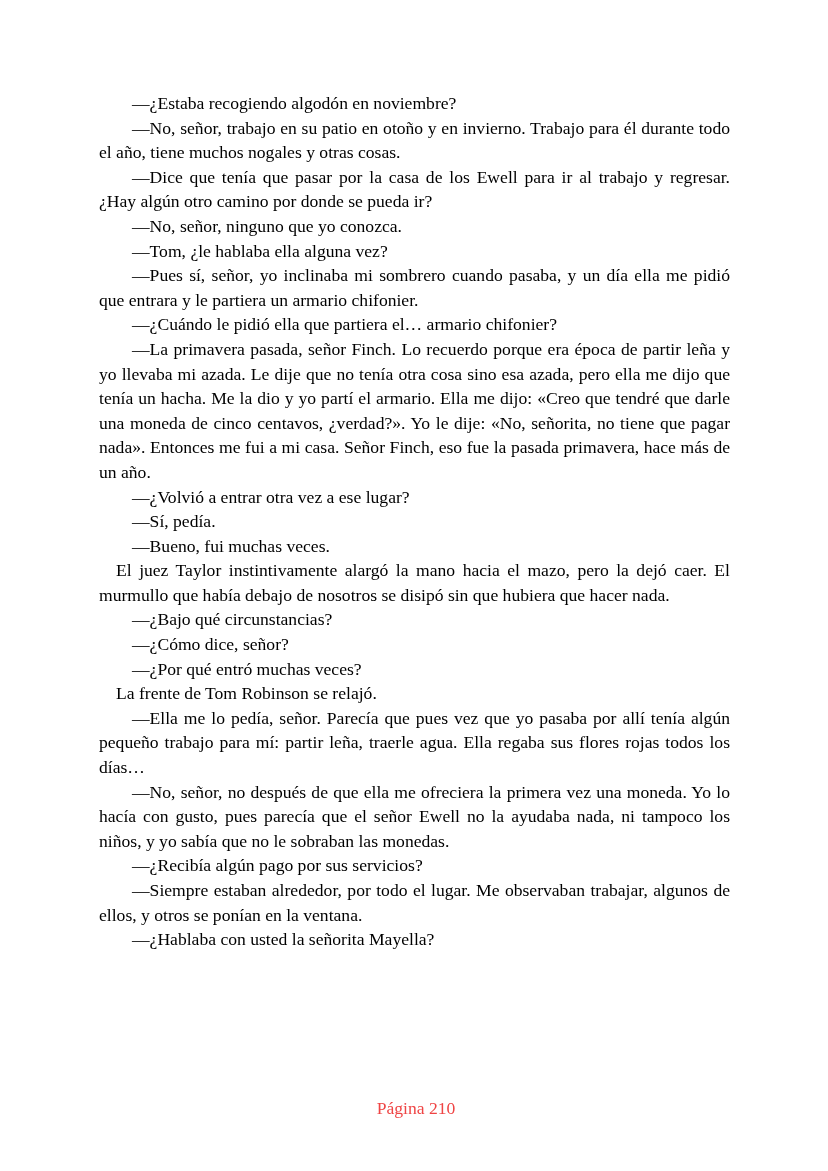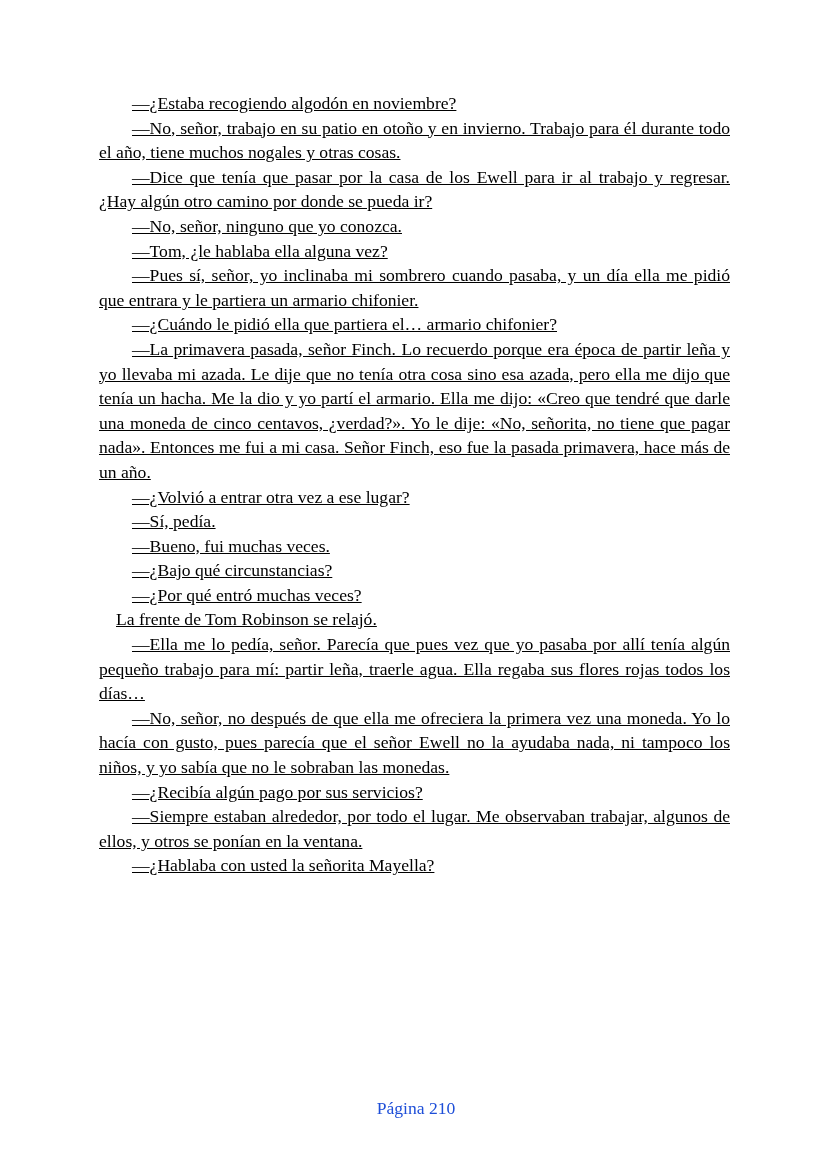--- a/index.html
+++ b/index.html
@@ -18,58 +18,59 @@
   }
   .text-block {
     position: absolute;
     left: 99px;
     top: 91px;
     width: 631px;
     font-size: 17.6px;
     line-height: 24.6px;
     text-align: justify;
     text-justify: inter-word;
-    text-decoration: underline;
   }
   .text-block p {
     margin: 0;
     padding: 0;
     text-indent: 17px;
   }
   .text-block p.dialogue {
     text-indent: 33px;
   }
   .footer {
     position: absolute;
     left: 4px;
     right: 0;
     top: 1096px;
     text-align: center;
     font-size: 17.6px;
     line-height: 24px;
-    color: #1d4ed8;
+    color: #ef4444;
   }
 </style>
 </head>
 <body>
 
 <div class="page">
   <div class="text-block" id="paragraphs">
       <p class="dialogue">—¿Estaba recogiendo algodón en noviembre?</p>
       <p class="dialogue">—No, señor, trabajo en su patio en otoño y en invierno. Trabajo para él durante todo el año, tiene muchos nogales y otras cosas.</p>
       <p class="dialogue">—Dice que tenía que pasar por la casa de los Ewell para ir al trabajo y regresar. ¿Hay algún otro camino por donde se pueda ir?</p>
       <p class="dialogue">—No, señor, ninguno que yo conozca.</p>
       <p class="dialogue">—Tom, ¿le hablaba ella alguna vez?</p>
       <p class="dialogue">—Pues sí, señor, yo inclinaba mi sombrero cuando pasaba, y un día ella me pidió que entrara y le partiera un armario chifonier.</p>
       <p class="dialogue">—¿Cuándo le pidió ella que partiera el… armario chifonier?</p>
       <p class="dialogue">—La primavera pasada, señor Finch. Lo recuerdo porque era época de partir leña y yo llevaba mi azada. Le dije que no tenía otra cosa sino esa azada, pero ella me dijo que tenía un hacha. Me la dio y yo partí el armario. Ella me dijo: «Creo que tendré que darle una moneda de cinco centavos, ¿verdad?». Yo le dije: «No, señorita, no tiene que pagar nada». Entonces me fui a mi casa. Señor Finch, eso fue la pasada primavera, hace más de un año.</p>
       <p class="dialogue">—¿Volvió a entrar otra vez a ese lugar?</p>
       <p class="dialogue">—Sí, pedía.</p>
       <p class="dialogue">—Bueno, fui muchas veces.</p>
+      <p>El juez Taylor instintivamente alargó la mano hacia el mazo, pero la dejó caer. El murmullo que había debajo de nosotros se disipó sin que hubiera que hacer nada.</p>
       <p class="dialogue">—¿Bajo qué circunstancias?</p>
+      <p class="dialogue">—¿Cómo dice, señor?</p>
       <p class="dialogue">—¿Por qué entró muchas veces?</p>
       <p>La frente de Tom Robinson se relajó.</p>
       <p class="dialogue">—Ella me lo pedía, señor. Parecía que pues vez que yo pasaba por allí tenía algún pequeño trabajo para mí: partir leña, traerle agua. Ella regaba sus flores rojas todos los días…</p>
       <p class="dialogue">—No, señor, no después de que ella me ofreciera la primera vez una moneda. Yo lo hacía con gusto, pues parecía que el señor Ewell no la ayudaba nada, ni tampoco los niños, y yo sabía que no le sobraban las monedas.</p>
       <p class="dialogue">—¿Recibía algún pago por sus servicios?</p>
       <p class="dialogue">—Siempre estaban alrededor, por todo el lugar. Me observaban trabajar, algunos de ellos, y otros se ponían en la ventana.</p>
       <p class="dialogue">—¿Hablaba con usted la señorita Mayella?</p>
     </div>
   <div class="footer">Página 210</div>
 </div>

